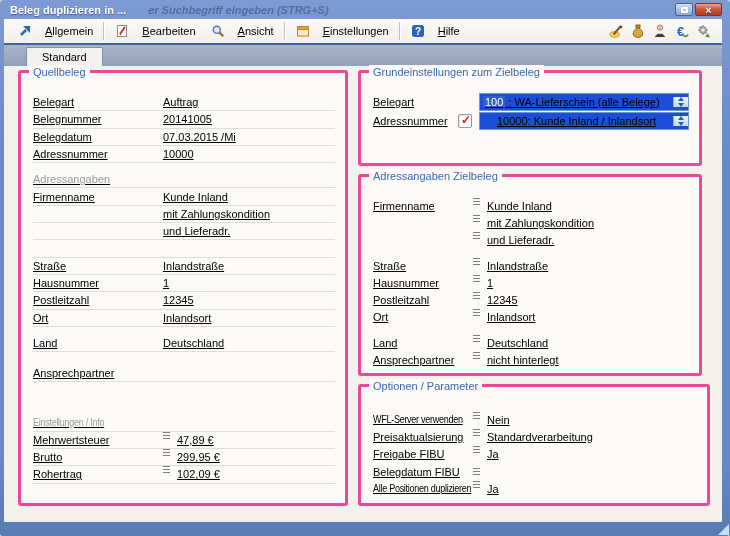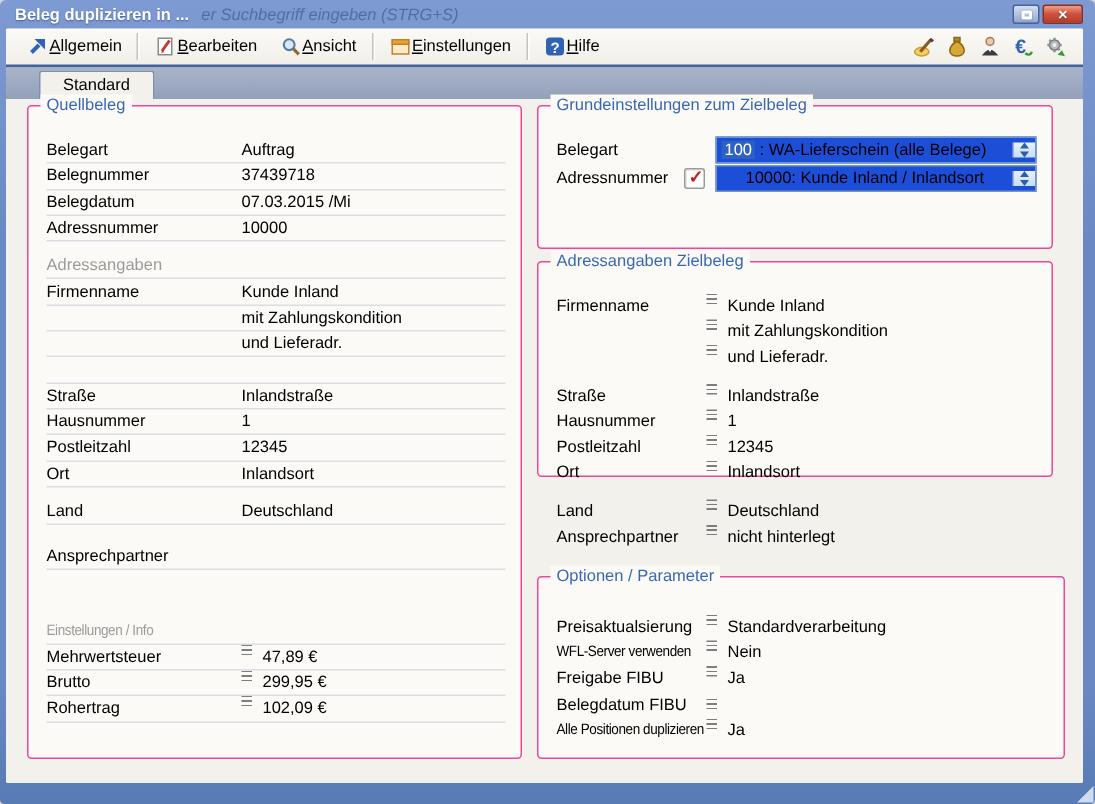--- a/index.html
+++ b/index.html
@@ -6,47 +6,47 @@
   *{box-sizing:border-box;}
   #window{
     position:relative;width:730px;height:536px;
     background:linear-gradient(180deg,#7e9ad2 0%,#6a89c4 30%,#6a89c4 85%,#577bb4 100%);
     font-family:"Liberation Sans",sans-serif;font-size:11px;color:#000;
     border-radius:4px 4px 3px 3px;overflow:hidden;padding-left:48px;
   }
   
   #titlebar{position:absolute;left:0;top:0;width:100%;height:19px;display:flex;align-items:center;}
   #title{font-weight:bold;color:#fff;padding-left:10px;text-shadow:0 1px 1px rgba(20,40,80,.5);white-space:nowrap;}
-  #ghost{font-style:italic;font-weight:normal;color:rgba(30,55,110,.45);margin-left:8px;white-space:nowrap;overflow:hidden;}
+  #ghost{font-style:italic;font-weight:bold;color:rgba(30,55,110,.45);margin-left:22px;white-space:nowrap;overflow:hidden;}
   #tb-buttons{position:absolute;right:8px;top:3px;display:flex;gap:2px;}
   .tbbtn{height:13px;border-radius:2px;border:1px solid #46629a;display:flex;align-items:center;justify-content:center;cursor:default;}
   #btn-max{width:18px;background:linear-gradient(180deg,#d4dff0,#8fa7cf);}
   #btn-max .sq{width:7px;height:6px;border:2px solid #fff;border-radius:1px;box-shadow:0 0 1px #4a659c;}
   #btn-close{width:27px;background:linear-gradient(180deg,#f0a088,#cf5540 45%,#b83a28);border-color:#8a3020;color:#fff;font-weight:bold;font-size:11px;line-height:10px;text-shadow:0 1px 1px rgba(0,0,0,.4);}
   
   #chrome{position:absolute;left:4px;top:19px;right:8px;bottom:14px;background:#f1efe9;border-radius:1px;overflow:hidden;}
   
   #toolbar{height:26px;background:linear-gradient(180deg,#fbfaf7,#f2efe8);display:flex;align-items:center;border-bottom:2px solid #42639c;padding-left:6px;}
-  .menu-item{display:flex;align-items:center;gap:0;padding:2px 7px;cursor:default;border-radius:2px;}
+  .menu-item{display:flex;align-items:center;gap:12px;padding:2px 7px;cursor:default;border-radius:2px;}
   .menu-label{display:inline-block;}
   .menu-label::first-letter{text-decoration:underline;}
   .sep{width:1px;height:18px;background:#c6c3ba;box-shadow:1px 0 0 #ffffff;margin:0 3px;}
   .ticon{width:16px;height:16px;flex:0 0 16px;}
   #tb-actions{margin-left:auto;display:flex;align-items:center;gap:6px;padding-right:10px;}
   #tb-actions .ticon{cursor:pointer;}
   
   #tabstrip{height:21px;background:linear-gradient(180deg,#aab4c8,#92a0ba);position:relative;padding-left:22px;display:flex;align-items:flex-end;}
   .tab{height:19px;padding:0 15px;background:#f3f1eb;border:1px solid #7f90ad;border-bottom:none;border-radius:2px 2px 0 0;display:flex;align-items:center;cursor:default;}
   
   #main{position:relative;height:calc(100% - 49px);background:#f3f1eb;}
-  .gp{position:absolute;background:#fbfaf6;border:1px solid #ec4899;border-radius:3px;}
+  .gp{position:absolute;background:#fbfaf6;border:3px solid #ec4899;border-radius:3px;text-decoration:underline;}
   .gp-title{position:absolute;top:-8px;left:8px;background:#fbfaf6;padding:0 4px;color:#3a68b0;line-height:14px;white-space:nowrap;}
   #gp-src   {left:14px;top:4px;width:330px;height:436px;}
   #gp-target{left:354px;top:4px;width:344px;height:96px;}
-  #gp-addr  {left:354px;top:108px;width:344px;height:144px;}
+  #gp-addr  {left:354px;top:108px;width:344px;height:202px;}
   #gp-opt   {left:354px;top:318px;width:352px;height:122px;}
   
   .rows{margin:0 10px 0 12px;}
   .row{display:flex;align-items:center;height:17.3px;line-height:16px;}
   .row.u{border-bottom:1px solid #dadde2;}
   .row .lbl{flex:0 0 auto;white-space:nowrap;}
   .row .val{display:flex;align-items:flex-start;gap:7px;white-space:nowrap;}
   .row.section .lbl{color:#9b9b9b;}
   #gp-src .row .lbl{width:130px;}
   #gp-addr .row .lbl,#gp-opt .row .lbl{width:100px;}
@@ -187,21 +187,21 @@
         <div class="rows rows-pad-src">
             <div class="row u">
               <span class="lbl">Belegart</span>
               <span class="val">
                 <span>Auftrag</span>
               </span>
             </div>
             <div class="row u">
               <span class="lbl">Belegnummer</span>
               <span class="val">
-                <span>37439718</span>
+                <span>20141005</span>
               </span>
             </div>
             <div class="row u">
               <span class="lbl">Belegdatum</span>
               <span class="val">
                 <span>07.03.2015 /Mi</span>
               </span>
             </div>
             <div class="row u">
               <span class="lbl">Adressnummer</span>
@@ -399,31 +399,31 @@
                 <span>nicht hinterlegt</span>
               </span>
             </div>
           </div>
       </div>
 
       <div class="gp" id="gp-opt">
         <span class="gp-title">Optionen / Parameter</span>
         <div class="rows rows-pad-opt">
             <div class="row">
+              <span class="lbl long">WFL-Server verwenden</span>
+              <span class="val">
+                <i class="eq"></i>
+                <span>Nein</span>
+              </span>
+            </div>
+            <div class="row">
               <span class="lbl">Preisaktualsierung</span>
               <span class="val">
                 <i class="eq"></i>
                 <span>Standardverarbeitung</span>
-              </span>
-            </div>
-            <div class="row">
-              <span class="lbl long">WFL-Server verwenden</span>
-              <span class="val">
-                <i class="eq"></i>
-                <span>Nein</span>
               </span>
             </div>
             <div class="row">
               <span class="lbl">Freigabe FIBU</span>
               <span class="val">
                 <i class="eq"></i>
                 <span>Ja</span>
               </span>
             </div>
             <div class="row">

